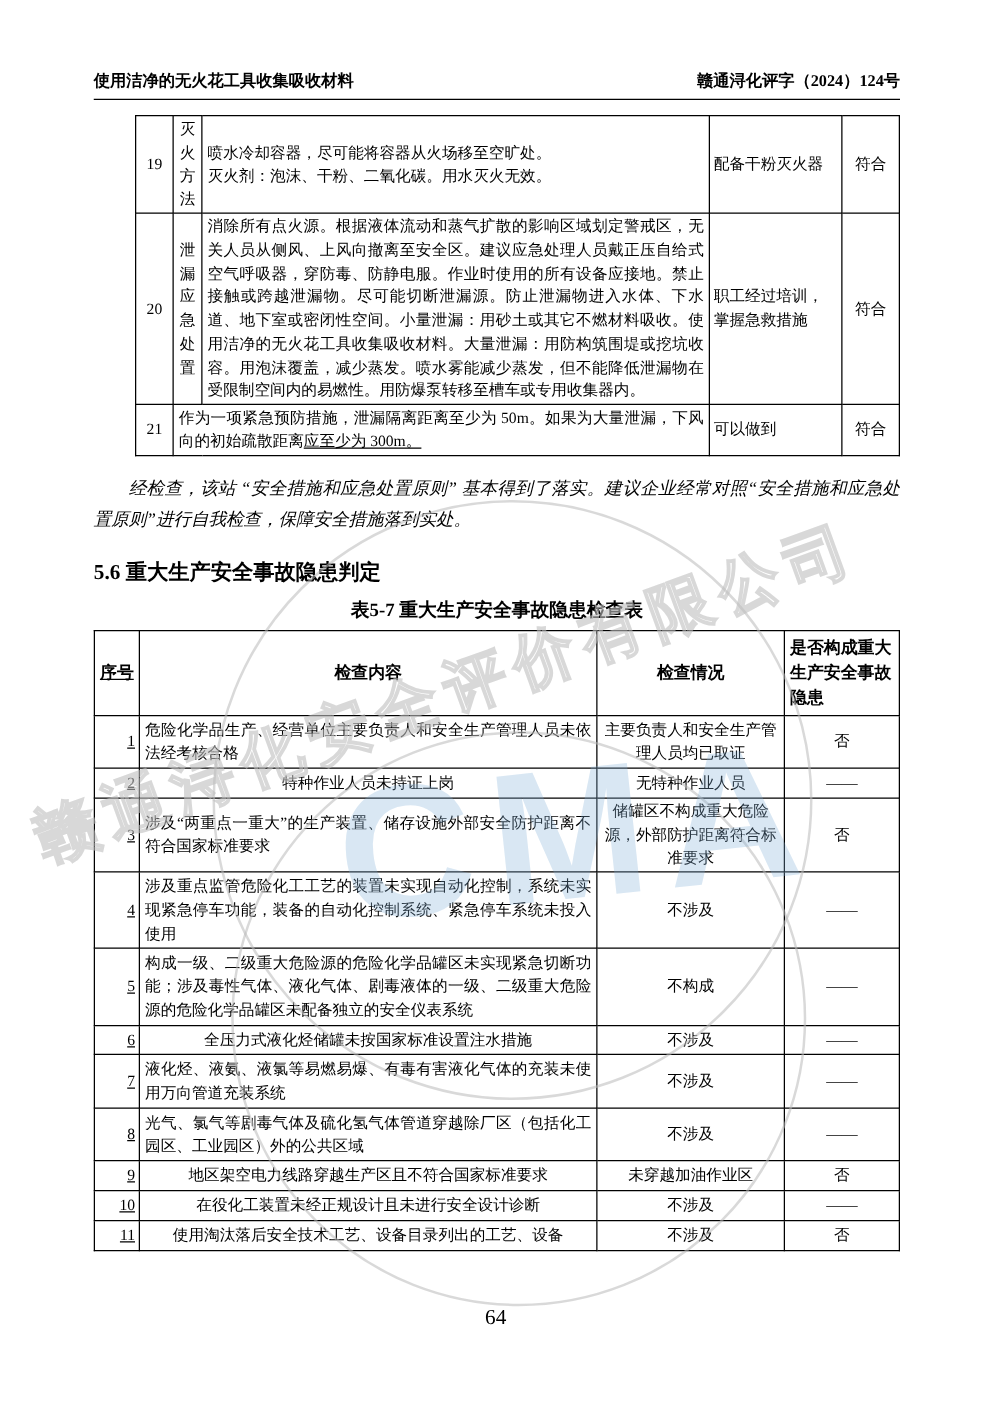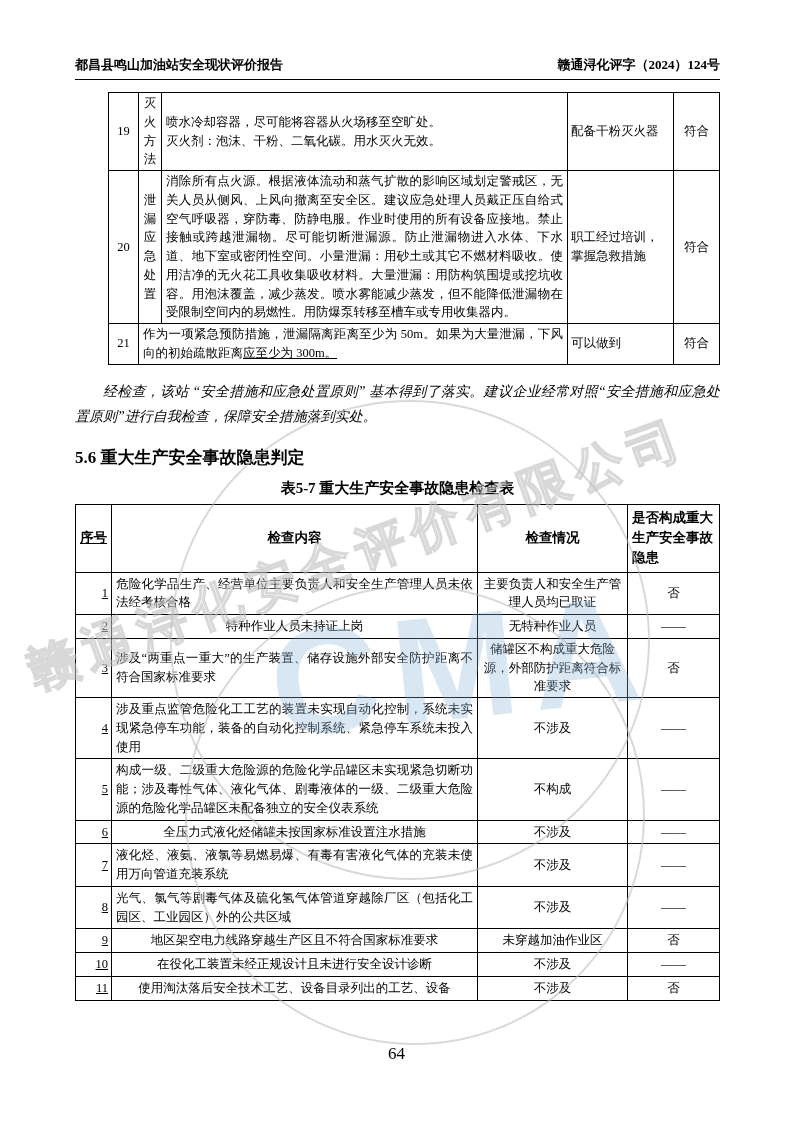--- a/index.html
+++ b/index.html
@@ -104,21 +104,21 @@
 <body>
 
 <div class="wm wm-circle wm-c1"></div>
 <div class="wm wm-circle wm-c2"></div>
 <div class="wm wm-text">赣通浔化安全评价有限公司</div>
 <div class="wm wm-cma">CMA</div>
 
 <div class="page">
 
   <div class="hdr">
-    <span>都昌县鸣山加油站安全现状评价报告</span>
+    <span>使用洁净的无火花工具收集吸收材料</span>
     <span>赣通浔化评字（2024）124号</span>
   </div>
 
   <table class="t1">
     <tbody>
       <tr>
         <td class="no">19</td>
         <td class="lbl">灭火方法</td>
         <td class="cnt">喷水冷却容器，尽可能将容器从火场移至空旷处。
 灭火剂：泡沫、干粉、二氧化碳。用水灭火无效。</td>

